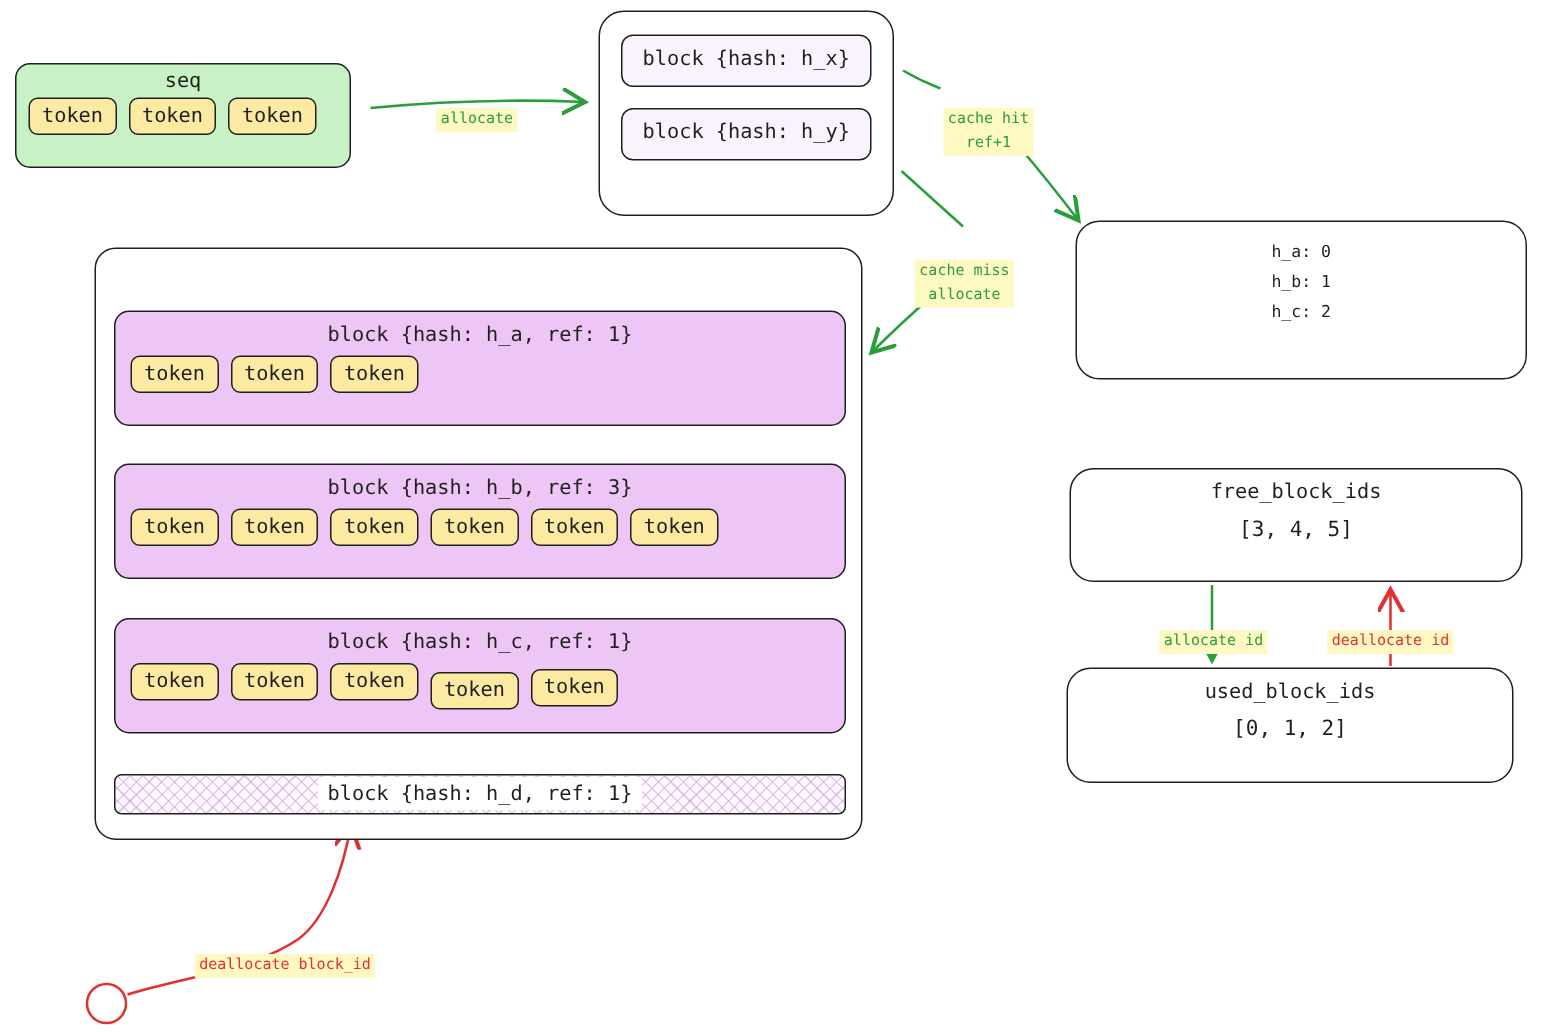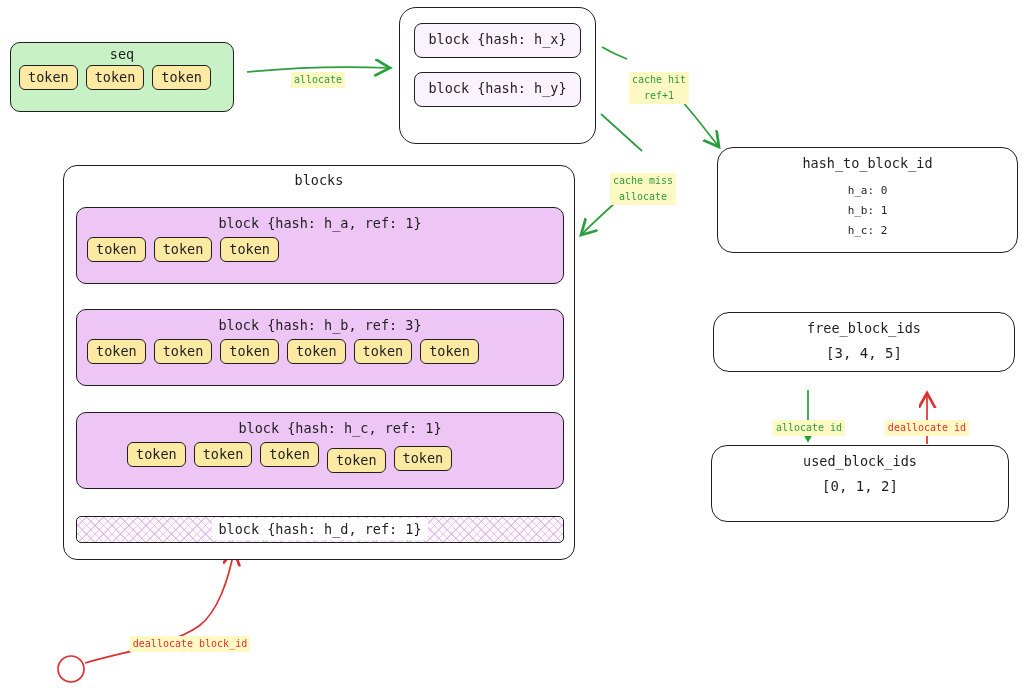--- a/index.html
+++ b/index.html
@@ -31,40 +31,40 @@
   .blocks-box{left:63px;top:165px;width:512px;height:395px;border-radius:14px;}
   .blocks-box > .title{padding-top:6px;}
   .block-row{
     position:absolute;left:12px;width:488px;height:77px;border:1.7px solid #1f1f1f;border-radius:10px;
     background:#eec6f5;box-sizing:border-box;
   }
   .block-row .title{padding-top:7px;}
   .block-row .token-row{padding:6px 0 0 10px;}
   .row-a{top:41px;}
   .row-b{top:143px;}
-  .row-c{top:246px;padding-left:40px;}
+  .row-c{top:246px;}
   .row-c .token:nth-child(4){position:relative;top:6px;}
   .row-c .token:nth-child(5){position:relative;top:4px;}
   .row-d{
     top:350px;height:27px;border-radius:5px;
     background:
       repeating-linear-gradient(45deg, rgba(214,158,226,.55) 0 1px, transparent 1px 6px),
       repeating-linear-gradient(-45deg, rgba(214,158,226,.55) 0 1px, transparent 1px 6px),
       #fdf9fe;
   }
   .row-d .hatch-label{
     display:block;margin:0 auto;width:max-content;line-height:22px;margin-top:1px;
     background:#ffffff;padding:0 6px;font-size:13.5px;
   }
 
   
   .hash-box{left:717px;top:147px;width:301px;height:106px;border-radius:16px;}
   .hash-box .title{padding-top:7px;}
   .entry-list{margin-top:10px;text-align:center;font-size:11px;line-height:20px;}
-  .free-box{left:713px;top:312px;width:302px;height:60px;border-radius:16px;}
+  .free-box{left:713px;top:312px;width:302px;height:76px;border-radius:16px;}
   .used-box{left:711px;top:445px;width:298px;height:77px;border-radius:16px;}
   .free-box .title,.used-box .title{padding-top:7px;}
   .id-value{margin-top:9px;text-align:center;font-size:14px;}
 
   
   .overlay{position:absolute;left:0;top:0;width:1028px;height:688px;pointer-events:none;}
   .arrow-label{
     position:absolute;transform:translate(-50%,-50%);background:#fef9c3;padding:0 3px;
     font-size:10px;text-align:center;line-height:16px;white-space:pre;margin-top:12px;
   }
@@ -104,21 +104,20 @@
         <span class="token">token</span>
       </div>
   </div>
 
   <div class="box rounded-lg dedup-box">
     <div class="dedup-item">block {hash: h_x}</div>
     <div class="dedup-item">block {hash: h_y}</div>
   </div>
 
   <div class="box blocks-box">
-    <div class="title">blocks</div>
     <div class="block-row row-a">
       <div class="title">block {hash: h_a, ref: 1}</div>
       <div class="token-row">
           <span class="token">token</span>
           <span class="token">token</span>
           <span class="token">token</span>
         </div>
     </div>
     <div class="block-row row-b">
       <div class="title">block {hash: h_b, ref: 3}</div>
@@ -140,21 +139,20 @@
           <span class="token">token</span>
           <span class="token">token</span>
         </div>
     </div>
     <div class="block-row row-d">
       <span class="hatch-label">block {hash: h_d, ref: 1}</span>
     </div>
   </div>
 
   <div class="box hash-box">
-    <div class="title">hash_to_block_id</div>
     <div class="entry-list">
       <div>h_a: 0</div>
       <div>h_b: 1</div>
       <div>h_c: 2</div>
     </div>
   </div>
 
   <div class="box free-box">
     <div class="title">free_block_ids</div>
     <div class="id-value">[3, 4, 5]</div>

